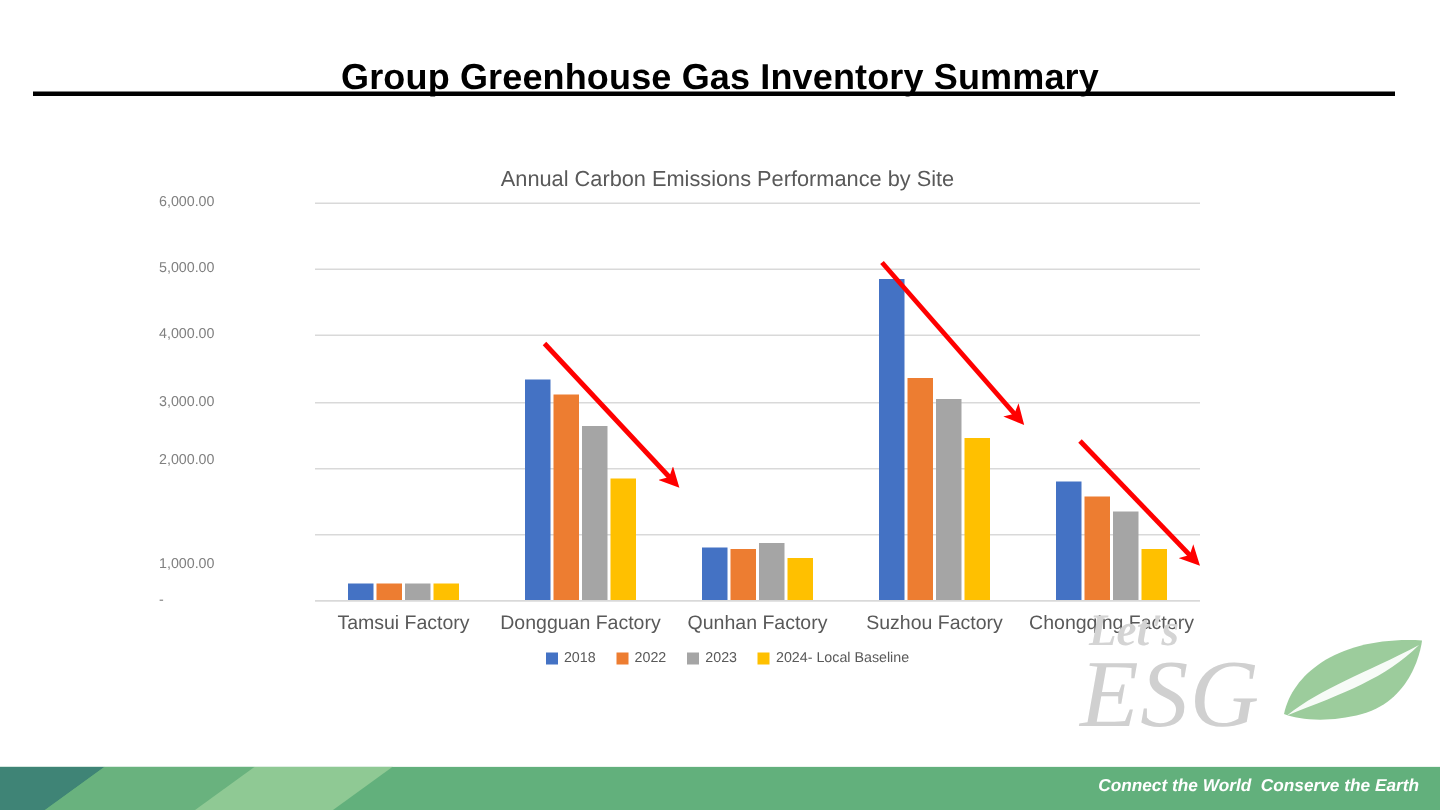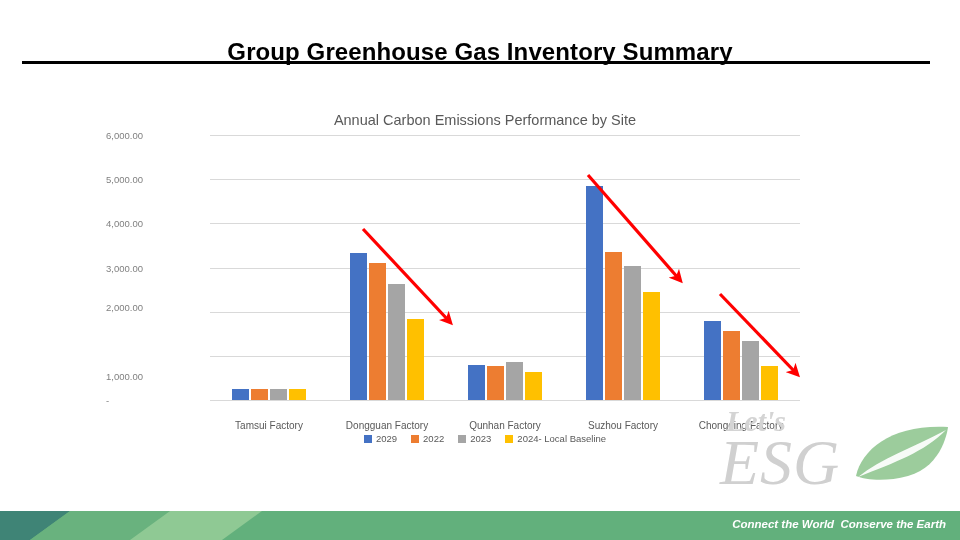--- a/index.html
+++ b/index.html
@@ -75,22 +75,22 @@
     right: 604px;       
     width: 90px;
     text-align: left;
     font-size: 9.5px;
     color: #808080;
     transform: translateY(-50%);
     white-space: nowrap;
   }
   .xtick {
     position: absolute;
-    top: 285px;
-    font-size: 10px;
+    top: 272px;
+    font-size: 13px;
     color: #595959;
     text-align: right;
     transform: translateX(-50%);
     white-space: nowrap;
   }
   .bar {
     position: absolute;
     bottom: 0;
   }
 
@@ -235,21 +235,21 @@
       <div class="bar" title="2023 Chongqing Factory: 1340" style="left: 532px; width: 17px; height: 59.1833px; background: rgb(165, 165, 165);"></div>
       <div class="bar" title="2024- Local Baseline Chongqing Factory: 760" style="left: 551px; width: 17px; height: 33.5667px; background: rgb(255, 192, 0);"></div>
       <div class="xtick" style="left: 531px;">Chongqing Factory</div>
       <div class="gridline" style="top: 265px; background: rgb(217, 217, 217);"></div>
     </div>
 
   <div id="legend">
 
   <div class="legend-item">
         <span class="legend-swatch" style="background: rgb(68, 114, 196);"></span>
-        <span>2029</span>
+        <span>2018</span>
       </div>
       <div class="legend-item">
         <span class="legend-swatch" style="background: rgb(237, 125, 49);"></span>
         <span>2022</span>
       </div>
       <div class="legend-item">
         <span class="legend-swatch" style="background: rgb(165, 165, 165);"></span>
         <span>2023</span>
       </div>
       <div class="legend-item">

